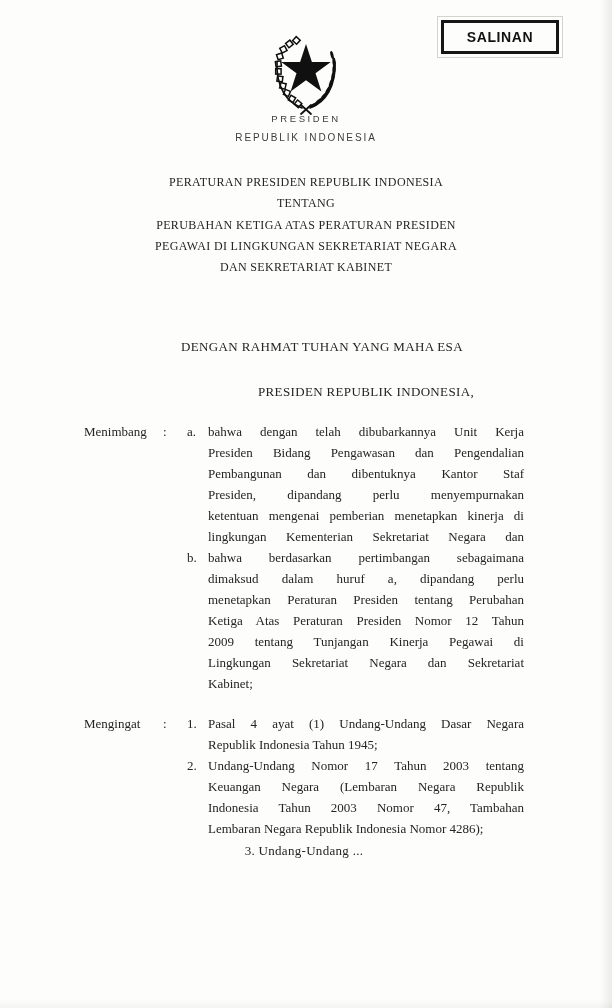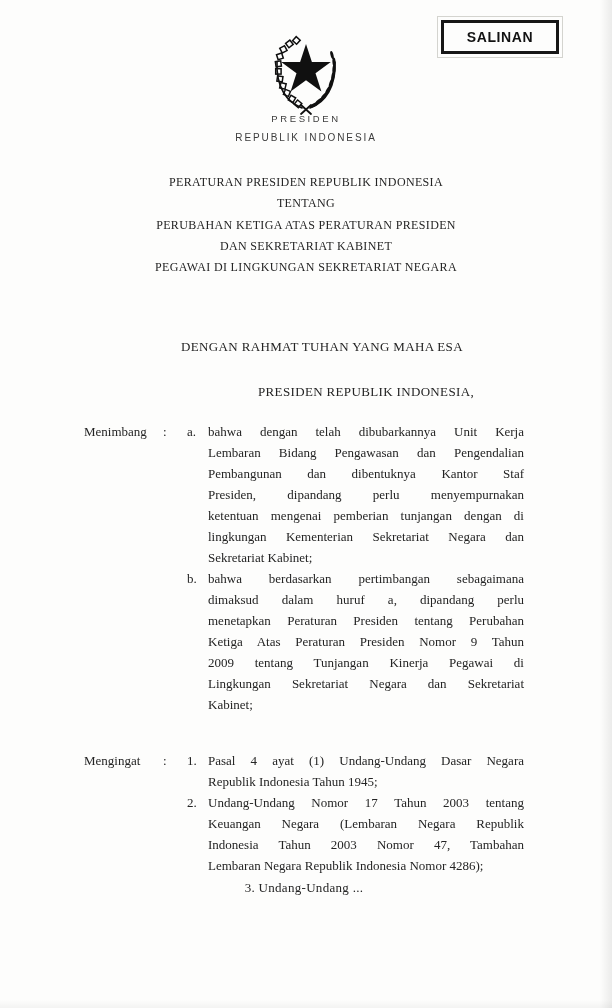--- a/index.html
+++ b/index.html
@@ -100,21 +100,21 @@
     grid-template-columns: 79px 24px 21px 1fr;
   }
   .c-label, .c-colon, .c-marker { line-height: 21px; }
   .c-text .tline {
     line-height: 21px;
     text-align: justify;
     text-align-last: justify;
   }
   .c-text .tline.last { text-align-last: left; }
 
-  .recalling { margin-top: 35px; }
+  .recalling { margin-top: 19px; }
 
   .catchword {
     margin-top: 1px;
     text-align: center;
     line-height: 21px;
     letter-spacing: 0.3px;
   }
 </style>
 </head>
 <body>
@@ -171,53 +171,52 @@
 
   <div class="letterhead">
     <div class="lh1">PRESIDEN</div>
     <div class="lh2">REPUBLIK INDONESIA</div>
   </div>
 
   <div class="title-block">
       <div class="tline">PERATURAN PRESIDEN REPUBLIK INDONESIA</div>
       <div class="tline">TENTANG</div>
       <div class="tline">PERUBAHAN KETIGA ATAS PERATURAN PRESIDEN</div>
+      <div class="tline">PEGAWAI DI LINGKUNGAN SEKRETARIAT NEGARA</div>
       <div class="tline last">DAN SEKRETARIAT KABINET</div>
-      <div class="tline">PEGAWAI DI LINGKUNGAN SEKRETARIAT NEGARA</div>
     </div>
 
   <div class="invocation">DENGAN RAHMAT TUHAN YANG MAHA ESA</div>
   <div class="salutation">PRESIDEN REPUBLIK INDONESIA,</div>
 
   <div class="body-block">
 
     <div class="clause">
       <div class="clause-row">
         <div class="c-label">Menimbang</div>
         <div class="c-colon">:</div>
         <div class="c-marker">a.</div>
         <div class="c-text">
             <div class="tline">bahwa dengan telah dibubarkannya Unit Kerja</div>
-            <div class="tline">Lembaran Bidang Pengawasan dan Pengendalian</div>
+            <div class="tline">Presiden Bidang Pengawasan dan Pengendalian</div>
             <div class="tline">Pembangunan dan dibentuknya Kantor Staf</div>
             <div class="tline">Presiden, dipandang perlu menyempurnakan</div>
-            <div class="tline">ketentuan mengenai pemberian tunjangan dengan di</div>
+            <div class="tline">ketentuan mengenai pemberian menetapkan kinerja di</div>
             <div class="tline">lingkungan Kementerian Sekretariat Negara dan</div>
-            <div class="tline last">Sekretariat Kabinet;</div>
           </div>
       </div>
       <div class="clause-row">
         <div class="c-label"></div>
         <div class="c-colon"></div>
         <div class="c-marker">b.</div>
         <div class="c-text">
             <div class="tline">bahwa berdasarkan pertimbangan sebagaimana</div>
             <div class="tline">dimaksud dalam huruf a, dipandang perlu</div>
             <div class="tline">menetapkan Peraturan Presiden tentang Perubahan</div>
-            <div class="tline">Ketiga Atas Peraturan Presiden Nomor 9 Tahun</div>
+            <div class="tline">Ketiga Atas Peraturan Presiden Nomor 12 Tahun</div>
             <div class="tline">2009 tentang Tunjangan Kinerja Pegawai di</div>
             <div class="tline">Lingkungan Sekretariat Negara dan Sekretariat</div>
             <div class="tline last">Kabinet;</div>
           </div>
       </div>
     </div>
 
     <div class="clause recalling">
       <div class="clause-row">
         <div class="c-label">Mengingat</div>

